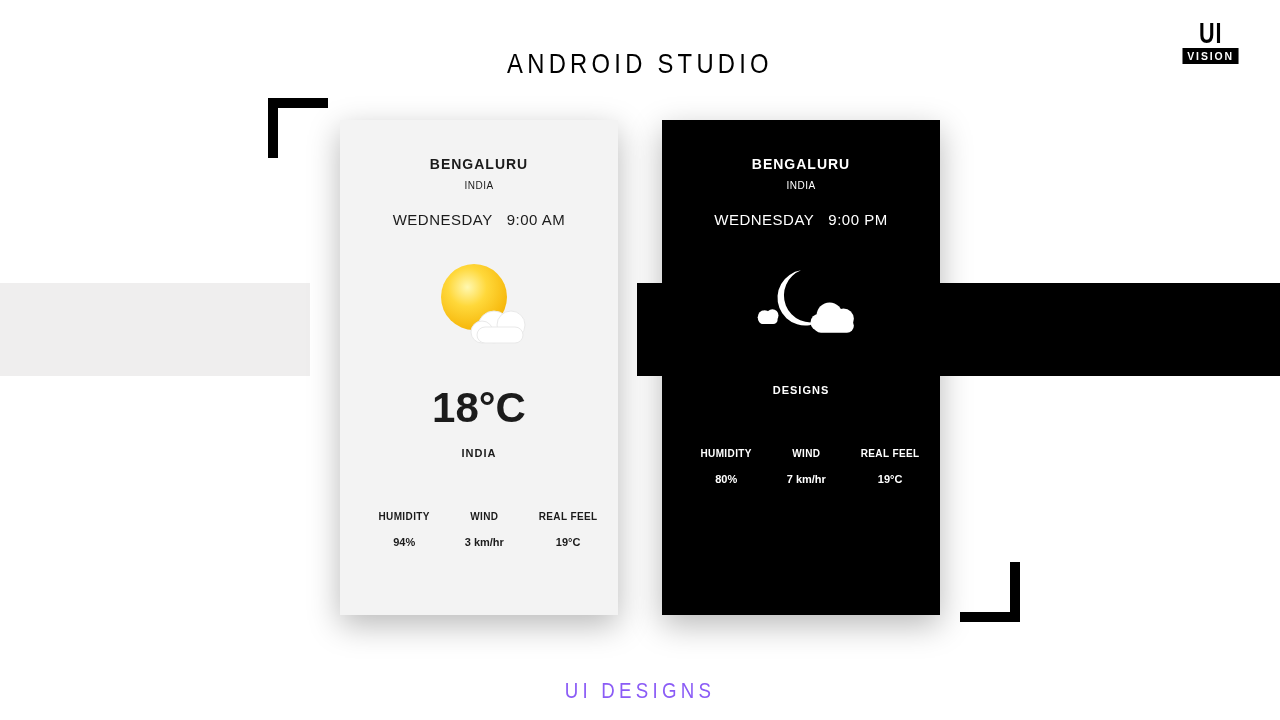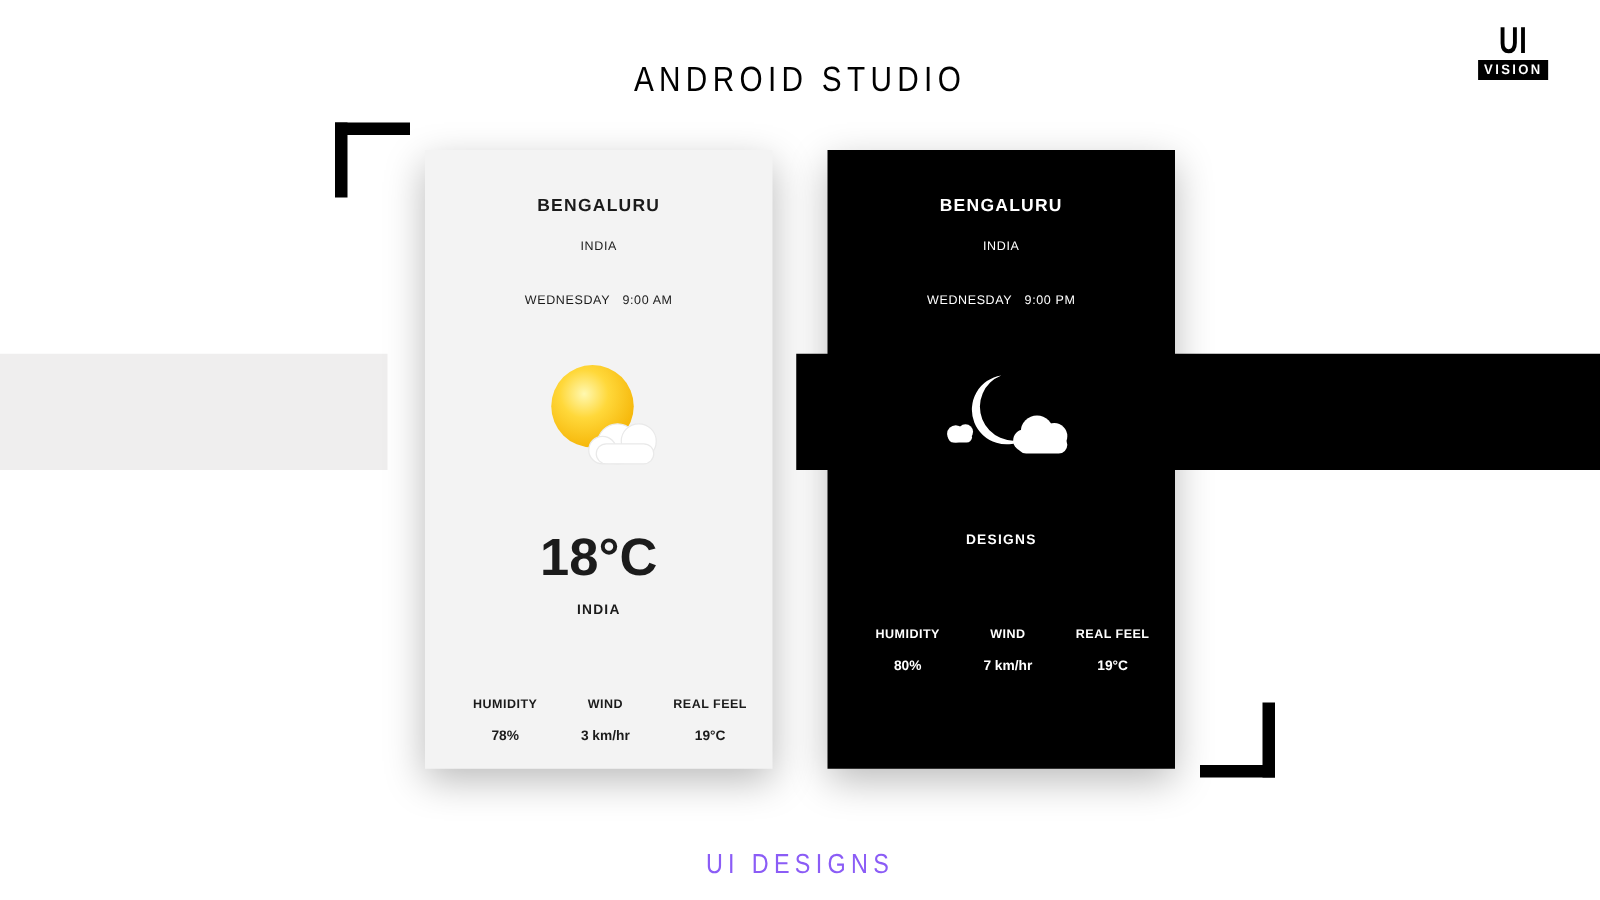--- a/index.html
+++ b/index.html
@@ -106,53 +106,52 @@
     }
     .card {
       width: 278px;
       height: 495px;
       box-shadow: 0 10px 30px rgba(0,0,0,0.28);
       display: flex;
       flex-direction: column;
       align-items: center;
       padding: 36px 12px 20px 12px;
       position: relative;
-      gap: 12px;
     }
     .card.light { background: #f3f3f3; color: #1b1b1b; }
     .card.dark  { background: #000000; color: #ffffff; }
     .city {
       font-size: 14px;
       font-weight: 700;
       letter-spacing: 1px;
       margin-bottom: 8px;
     }
     .country {
       font-size: 10px;
       letter-spacing: 0.5px;
       margin-bottom: 20px;
       text-align: center;
     }
     .daytime {
-      font-size: 10px;
+      font-size: 15px;
       letter-spacing: 0.5px;
       margin-bottom: 22px;
     }
     .icon-slot {
       width: 130px;
       height: 110px;
       display:flex;
       align-items:center;
       justify-content:center;
       margin-bottom: 24px;
     }
     .temp {
       font-size: 42px;
       font-weight: 700;
-      margin-bottom: 0;
+      margin-bottom: 15px;
     }
     .condition {
       font-size: 11px;
       font-weight: 700;
       letter-spacing: 1px;
       margin-bottom: 52px;
     }
     .stats {
       display: flex;
       width: 100%;
@@ -209,21 +208,21 @@
           <circle cx="63" cy="77" r="11"></circle>
           <rect x="58" y="72" width="46" height="16" rx="8"></rect>
         </g>
       </svg>
     </div>
     <div class="temp">18°C</div>
     <div class="condition">INDIA</div>
     <div class="stats">
       <div class="stat">
         <span class="stat-label">HUMIDITY</span>
-        <span class="stat-value">78%</span>
+        <span class="stat-value">94%</span>
       </div>
       <div class="stat">
         <span class="stat-label">WIND</span>
         <span class="stat-value">3 km/hr</span>
       </div>
       <div class="stat">
         <span class="stat-label">REAL FEEL</span>
         <span class="stat-value">19°C</span>
       </div>
     </div>

